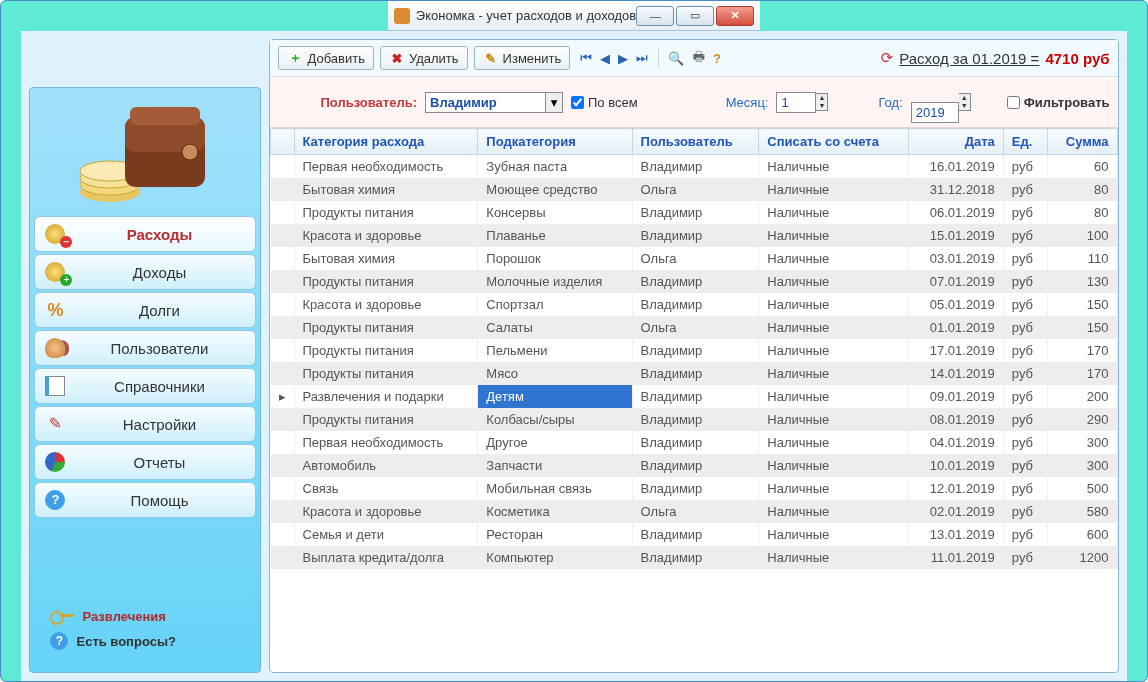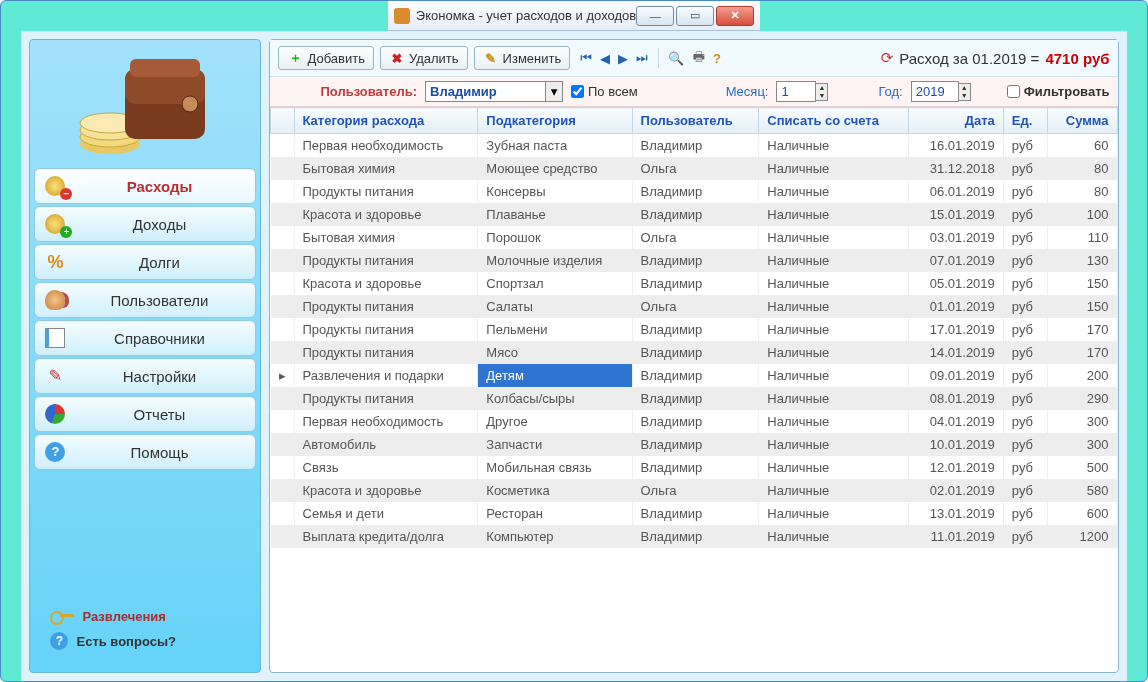--- a/index.html
+++ b/index.html
@@ -11,21 +11,21 @@
 .titlebar .app-icon { width: 16px; height: 16px; background: #d98b2e; border-radius: 3px; margin-right: 6px; }
 .titlebar .title { flex: 1; color: #333; }
 .win-controls { display: flex; gap: 2px; }
 .win-btn { width: 38px; height: 20px; border: 1px solid #6e8fa8; border-radius: 3px; background: linear-gradient(#fafcfe,#d7e4ef); display:flex; align-items:center; justify-content:center; font-size:11px; color:#3a5166;}
 .win-btn.close { background: linear-gradient(#f39e8f,#d64e3c); border-color:#a83b2d; color:#fff; font-weight:bold; }
 
 
 .body-area { flex:1; display:flex; padding: 8px; gap:8px; background:#e0f2fb; }
 
 
-.sidebar { width: 232px; background: linear-gradient(#a2e1fb,#66d3f8); border:1px solid #6bb9da; border-radius:4px; display:flex; flex-direction:column; align-items:stretch; padding:4px; }
+.sidebar { width: 232px; background: linear-gradient(#a2e1fb,#66d3f8); border:1px solid #6bb9da; border-radius:4px; display:flex; flex-direction:column; align-items:stretch; padding:4px;margin-top:48px; }
 .wallet-img { height:120px; display:flex; align-items:center; justify-content:center; }
 .wallet-svg { width: 150px; height: 110px; }
 .nav { margin-top:4px; display:flex; flex-direction:column; gap:2px; }
 .nav-item { height:36px; display:flex; align-items:center; gap:8px; padding:0 10px; background: linear-gradient(#f5fdff,#cfeffb); border:1px solid #8ecbe3; border-radius:6px; cursor:pointer; }
 .nav-item.active { background: linear-gradient(#ffffff,#e7f8ff); font-weight:bold; color:#b92f2f; }
 .nav-item .nav-label { flex:1; text-align:center; font-size:15px; }
 .nav-icon { width:20px; height:20px; display:inline-block; }
 .nav-icon.coins { background: radial-gradient(#ffe07a,#c99a20); border-radius:50%; position:relative;}
 .nav-icon.coins.minus::after{content:'−';position:absolute;right:-7px;bottom:-4px;background:#d33;color:#fff;border-radius:50%;width:12px;height:12px;font-size:10px;line-height:12px;text-align:center;}
 .nav-icon.coins.plus::after{content:'+';position:absolute;right:-7px;bottom:-4px;background:#2a2;color:#fff;border-radius:50%;width:12px;height:12px;font-size:10px;line-height:12px;text-align:center;}
@@ -53,21 +53,21 @@
 .ic.add{color:#2a2;}
 .ic.del{color:#c22;}
 .ic.edit{color:#c9931a;}
 .nav-icons-row { display:flex; gap:8px; padding:0 4px; align-items:center;}
 .nav-icons-row span { cursor:pointer; font-size:13px; color:#2463b0;}
 .nav-icons-row .sep { width:1px; height:20px; background:#c6d7e1; margin:0 2px;}
 .nav-icons-row .search{color:#888;}
 .nav-icons-row .qmark{color:#d09018;font-weight:bold;}
 .summary { margin-left:auto; display:flex; align-items:center; gap:6px;}
 .summary .refresh { color:#c33; font-size:15px; cursor:pointer;}
-.summary .txt { font-size:15px;}
+.summary .txt { font-size:15px;text-decoration:underline;}
 .summary .amt { color:#c00; font-weight:bold; font-size:15px;}
 
 .filterbar { padding:4px 8px; display:flex; align-items:center; gap:8px; background:#fff4f4; border-bottom:1px solid #e8d4d4;}
 .filterbar .lbl { color:#c23a3a; font-weight:bold;padding-left:42px; }
 .filterbar .lbl.blue { color:#246cc7; font-weight:normal;}
 .filterbar select, .filterbar input[type=text] { border:1px solid #888; padding:2px 4px; font-size:13px;}
 .filterbar input.userbox{width:120px;color:#1a4fa8;font-weight:bold;}
 .filterbar .combo { display:flex; }
 .filterbar .combo input{border-right:none;}
 .filterbar .combo button{border:1px solid #888;background:#eee;width:18px;cursor:pointer;}
@@ -210,21 +210,21 @@
         <span class="lbl blue">Месяц:</span>
         <div class="spin">
           <input type="text" value="1" style="">
           <div class="arrows">
               <span>▲</span>
               <span>▼</span>
             </div>
         </div>
         <span class="lbl blue">Год:</span>
         <div class="spin">
-          <input type="text" style="width: 48px;" value="2019">
+          <input type="text" style="width: 48px; margin-top: 21px;" value="2019">
           <div class="arrows">
               <span>▲</span>
               <span>▼</span>
             </div>
         </div>
         <span style="width:20px"></span>
         <label class="chk">
           <input type="checkbox" id="chk-filter" style="">
           <b>Фильтровать</b>
         </label>

